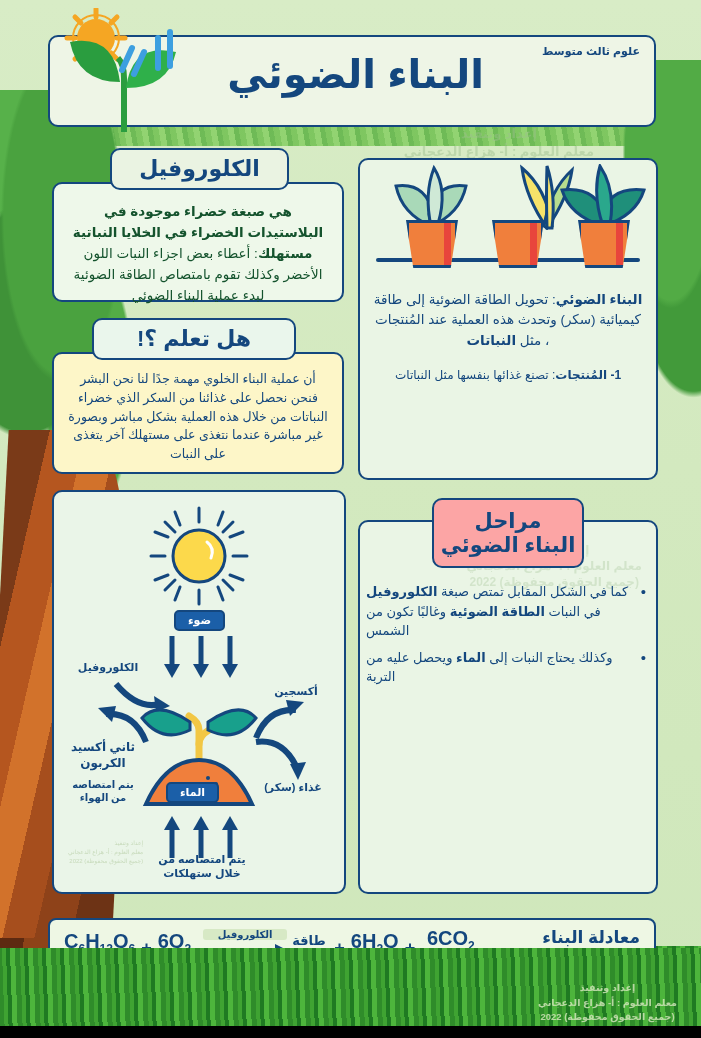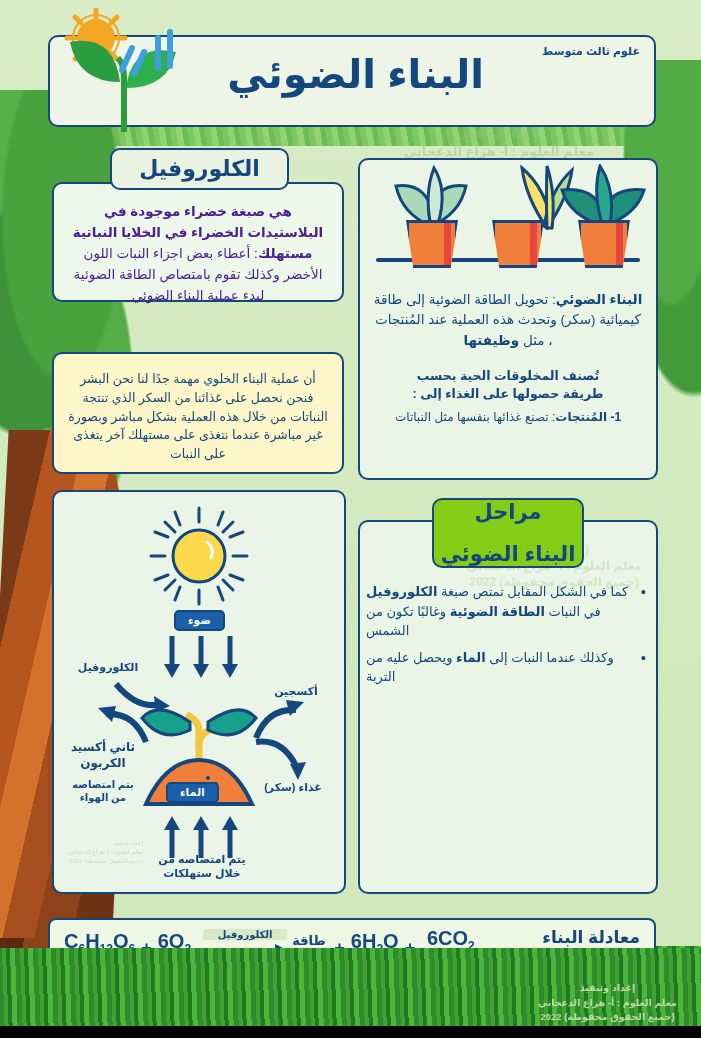--- a/index.html
+++ b/index.html
@@ -46,21 +46,21 @@
   
   .header{left:48px;top:35px;width:604px;height:88px;background:#eef5e6;}
   .header-title{position:absolute;top:14px;right:170px;color:#14477e;font-size:40px;font-weight:bold;
      letter-spacing:-1px;}
   .header-sub{position:absolute;top:8px;right:14px;color:#14477e;font-size:11px;font-weight:bold;}
   .deco{position:absolute;left:52px;top:8px;width:140px;height:130px;z-index:6;}
 
   
   .h-chloro{left:110px;top:148px;width:175px;height:38px;font-size:22px;}
   .c-chloro{left:52px;top:182px;width:288px;height:116px;background:#eef8ea;}
-  .c-chloro .body{padding:18px 12px 8px;color:#4c1d95;font-size:13.5px;line-height:1.55;text-align:center;}
+  .c-chloro .body{padding:18px 12px 8px;color:#14532d;font-size:13.5px;line-height:1.55;text-align:center;}
   .c-chloro .body b{font-weight:bold;}
 
   .h-know{left:92px;top:318px;width:200px;height:38px;font-size:22px;background:#eaf6ec;}
   .c-know{left:52px;top:352px;width:288px;height:118px;background:#fdf6c8;}
   .c-know .body{padding:16px 14px 8px;color:#14477e;font-size:12.5px;line-height:1.5;text-align:center;}
 
   .c-diagram{left:52px;top:490px;width:290px;height:400px;background:#eaf5e8;}
 
   
   .c-plants{left:358px;top:158px;width:296px;height:318px;background:#eaf5e5;}
@@ -70,21 +70,21 @@
        border:3px solid #14477e;border-radius:0 0 6px 6px;
        clip-path:polygon(0 0,100% 0,86% 100%,14% 100%);}
   .pot::after{content:"";position:absolute;right:4px;top:0;width:7px;height:100%;background:#e8453c;}
   .leafy{position:absolute;bottom:52px;width:90px;height:66px;}
   .plants-text{padding:4px 12px 10px;color:#14477e;font-size:13.5px;line-height:1.5;text-align:center;}
   .plants-text b{font-weight:bold;}
   .classify{color:#14477e;font-weight:bold;font-size:12.5px;line-height:1.45;text-align:center;margin-top:6px;}
   .list{color:#14477e;font-size:12px;line-height:1.45;text-align:center;margin-top:6px;padding:0 16px;}
   .list b{font-weight:bold;}
 
-  .h-stages{left:432px;top:498px;width:148px;height:66px;font-size:21px;flex-direction:column;background:#84cc16;justify-content:space-between;}
+  .h-stages{left:432px;top:498px;width:148px;height:66px;font-size:21px;flex-direction:column;background:#fca5a5;}
   .c-stages{left:358px;top:520px;width:296px;height:370px;background:#eaf5e5;}
   .c-stages ul{margin:60px 6px 0 2px;padding:0 18px 0 4px;list-style:none;}
   .c-stages li{position:relative;color:#14477e;font-size:13px;line-height:1.5;text-align:left;margin-bottom:7px;}
   .c-stages li::before{content:"•";position:absolute;right:-14px;top:-1px;font-size:15px;}
   .c-stages li b{font-weight:bold;}
 
   
   .c-eq{left:48px;top:918px;width:604px;height:56px;background:#eef7e4;border-radius:8px;}
   .eq-inner{display:flex;align-items:center;justify-content:space-between;height:100%;padding:0 14px;
             direction:rtl;color:#14477e;}
@@ -165,22 +165,23 @@
   <div class="hdr h-chloro">الكلوروفيل</div>
   <div class="card c-chloro">
     <div class="body">
       <b>هي صبغة خضراء موجودة في البلاستيدات الخضراء في الخلايا النباتية</b>
       <div>
         <b>مستهلك</b><span>: أعطاء بعض اجزاء النبات اللون الأخضر وكذلك تقوم بامتصاص الطاقة الضوئية لبدء عملية البناء الضوئي</span>
       </div>
     </div>
   </div>
 
+  <div class="hdr h-know">هل تعلم ؟!</div>
   <div class="card c-know">
-    <div class="body">أن عملية البناء الخلوي مهمة جدًا لنا نحن البشر فنحن نحصل على غذائنا من السكر الذي تنتجة النباتات من خلال هذه العملية بشكل مباشر وبصورة غير مباشرة عندما نتغذى على مستهلك آخر يتغذى على النبات</div>
+    <div class="body">أن عملية البناء الخلوي مهمة جدًا لنا نحن البشر فنحن نحصل على غذائنا من السكر الذي خضراء النباتات من خلال هذه العملية بشكل مباشر وبصورة غير مباشرة عندما نتغذى على مستهلك آخر يتغذى على النبات</div>
   </div>
 
   <div class="card c-diagram">
     <div class="wm wm2">إعداد وتنفيذ
 معلم العلوم : أ- هزاع الدعجاني
 (جميع الحقوق محفوظة) 2022</div>
 
     <svg style="position:absolute;left:95px;top:14px;width:100px;height:100px" viewBox="0 0 100 100">
       <circle cx="50" cy="50" r="26" fill="#fcd94b" stroke="#14477e" stroke-width="3"></circle>
       <path d="M58 36 q8 6 4 16" stroke="#fff" stroke-width="3" fill="none" stroke-linecap="round"></path>
@@ -298,45 +299,41 @@
           <path d="M45 62 Q12 52 4 26 Q38 22 47 52 Z"></path>
           <path d="M45 62 Q78 52 86 26 Q52 22 43 52 Z"></path>
           <path d="M45 62 Q34 30 42 2 Q58 26 52 60 Z" fill="#2aa88c"></path>
         </g>
       </svg>
       <div class="pot" style="left:38px;"></div>
       <div class="pot" style="left:124px;"></div>
       <div class="pot" style="left:210px;"></div>
     </div>
     <div class="plants-text">
-      <b>البناء الضوئي</b><span>: تحويل الطاقة الضوئية إلى طاقة كيميائية (سكر) وتحدث هذه العملية عند المُنتجات ، مثل</span> <b>وظيفتها</b>
-    </div>
-    <div class="classify">
-      <div>تُصنف المخلوقات الحية بحسب</div>
-      <div>طريقة حصولها على الغذاء إلى :</div>
+      <b>البناء الضوئي</b><span>: تحويل الطاقة الضوئية إلى طاقة كيميائية (سكر) وتحدث هذه العملية عند المُنتجات ، مثل</span> <b>النباتات</b>
     </div>
     <div class="list">
       <div>
         <b>1-</b>
         <b>المُنتجات</b><span>: تصنع غذائها بنفسها مثل النباتات</span>
       </div>
     </div>
   </div>
 
   <div class="hdr h-stages">
     <span>مراحل</span>
     <span>البناء الضوئي</span>
   </div>
   <div class="card c-stages">
     <div class="wm" style="top:20px;right:14px;font-size:12px;opacity:.3;">إعداد وتنفيذ
 معلم العلوم : أ- هزاع الدعجاني
 (جميع الحقوق محفوظة) 2022</div>
     <ul>
       <li><span>كما في الشكل المقابل تمتص صبغة </span><b>الكلوروفيل</b><span> في النبات </span><b>الطاقة الضوئية</b><span> وغالبًا تكون من الشمس</span></li>
-      <li><span>وكذلك عندما النبات إلى </span><b>الماء</b><span> ويحصل عليه  من التربة</span></li>
+      <li><span>وكذلك يحتاج النبات إلى </span><b>الماء</b><span> ويحصل عليه  من التربة</span></li>
     </ul>
   </div>
 
   <div class="card c-eq">
     <div class="eq-inner">
       <div class="eq-label">معادلة البناء الضوئي</div>
       <div class="eq-body">
         <div class="term">
           <span>C</span><sub>6</sub><span>H</span><sub>12</sub><span>O</span><sub>6</sub>
           <span class="cap">سكر</span>

